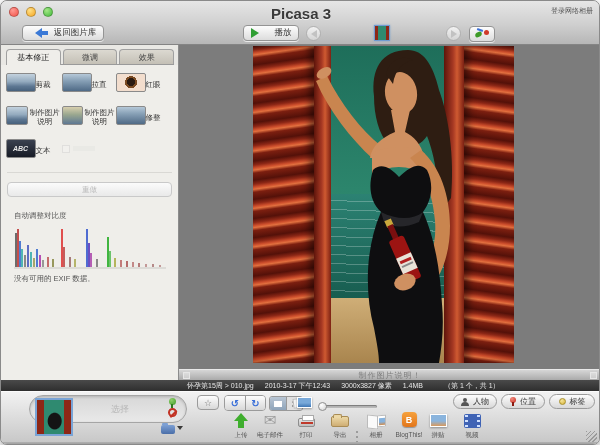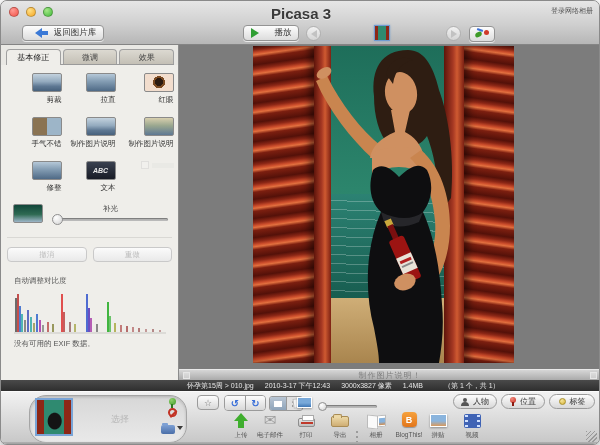--- a/index.html
+++ b/index.html
@@ -36,21 +36,21 @@
   .fx-dot{position:absolute;right:0;top:1px;width:5px;height:5px;border-radius:50%;background:#d03a2a;}
   .fx-dash{position:absolute;left:2px;top:0;width:6px;height:2px;background:#3a6fd8;transform:rotate(20deg);}
   
   .sidepanel{position:absolute;left:0;top:44px;width:178px;height:335px;background:#e9e8e4;border-right:1px solid #8c8c8c;}
   .tabs{position:absolute;left:5px;top:4px;right:4px;display:flex;gap:2px;border-bottom:1px solid #9a9a9a;height:16px;}
   .tab{flex:1;font-size:8px;text-align:center;line-height:15px;color:#444;border:1px solid #a0a0a0;border-bottom:none;
        border-radius:4px 4px 0 0;background:linear-gradient(#dcd9d1,#c4c0b6);}
   .tab.active{background:#efeeea;color:#222;margin-bottom:-1px;font-family:Liberation Mono, monospace;}
   .panelbody{position:absolute;left:0;top:20px;right:0;bottom:0;background:#efeeea;}
   .fixgrid{display:grid;grid-template-columns:56px 54px 58px;justify-content:center;row-gap:13px;padding-top:8px;}
-  .fix{display:flex;flex-direction:column;align-items:flex-end;cursor:pointer;}
+  .fix{display:flex;flex-direction:row;align-items:center;cursor:pointer;}
   .thumb{width:30px;height:19px;border:1px solid #8a8a8a;border-radius:2px;}
   .t-mtn{background:linear-gradient(180deg,#c3d2de 0%,#93aabe 45%,#5e7893 72%,#47617c 100%);}
   .t-mtn2{background:linear-gradient(180deg,#b5c8d8 0%,#87a0b6 40%,#4f6a86 100%);}
   .t-eye{background:radial-gradient(circle at 50% 48%,#2a1a10 0 4px,#7a4a22 4px 6px,#f2ddcd 6px);}
   .t-split{background:linear-gradient(90deg,#8a7352 0 50%,#9db5c8 50%),linear-gradient(#c3d2de,#5e7893);}
   .t-warm{background:linear-gradient(180deg,#d8cfae 0%,#9aa78f 45%,#5e7893 100%);}
   .t-abc{background:linear-gradient(180deg,#3a4150,#181c26);display:flex;align-items:center;justify-content:center;}
   .t-abc span{color:#e8e8e8;font-size:7px;font-style:italic;font-weight:bold;letter-spacing:0;}
   .t-dark{background:linear-gradient(180deg,#11463a,#2e6a52 55%,#9db5c8 100%);}
   .fix-label{margin-top:3px;font-size:7.5px;line-height:1.2;color:#333;text-align:center;max-width:52px;}
@@ -93,21 +93,21 @@
   .cap-ico{position:absolute;top:2px;width:7px;height:7px;border:1px solid #e6e6e6;background:rgba(255,255,255,.35);}
   .cap-l{left:4px;} .cap-r{right:4px;}
   
   .statusbar{position:absolute;left:0;top:379px;width:600px;height:11px;background:linear-gradient(#4a4a4a,#2e2e2e);
       display:flex;align-items:center;gap:11px;padding-left:186px;font-size:7px;color:#e6e6e6;white-space:nowrap;}
   .status-pos{margin-left:10px;}
   .status-toggle{position:absolute;left:2px;top:380px;width:9px;height:9px;border-radius:50%;
       background:radial-gradient(circle at 35% 30%,#5a5a5a,#141414);border:1px solid #6e6e6e;}
   
   .tray{position:absolute;left:0;top:390px;width:600px;height:51px;background:linear-gradient(#f2f2f2,#c8c8c8);border-top:1px solid #fbfbfb;}
-  .traybox{position:absolute;left:28px;top:3px;width:158px;height:48px;border:1px solid #a5a5a5;border-radius:17px;
+  .traybox{position:absolute;left:28px;top:3px;width:158px;height:28px;border:1px solid #a5a5a5;border-radius:17px;
       background:linear-gradient(#d7d7d7,#e9e9e9);box-shadow:inset 0 1px 3px rgba(0,0,0,.18);}
   .tray-thumb{position:absolute;left:5px;top:2px;width:38px;height:38px;border:2px solid #7aa4d6;
       background:radial-gradient(ellipse at 52% 62%,#141414 0 26%,rgba(0,0,0,0) 30%),
                  linear-gradient(90deg,#8d2716 0 20%,#2f8a70 20% 78%,#8d2716 78%);}
   .tray-ph{position:absolute;left:52px;right:28px;top:0;bottom:0;display:flex;align-items:center;justify-content:center;
       font-size:9px;color:#b7b7b7;}
   .traycol{position:absolute;right:3px;top:2px;width:22px;display:flex;flex-direction:column;align-items:center;gap:3px;}
   .pin-hold{width:7px;height:7px;border-radius:50%;background:radial-gradient(circle at 35% 30%,#8fd06a,#3f9b28);position:relative;}
   .pin-hold:after{content:"";position:absolute;left:2.5px;top:6px;width:2px;height:4px;background:#2f7a1e;}
   .clear-ico{width:9px;height:9px;border:2px solid #c23325;border-radius:50%;position:relative;}
@@ -223,24 +223,20 @@
         </div>
         <div class="fix">
           <div class="thumb t-mtn2"></div>
           <div class="fix-label">拉直</div>
         </div>
         <div class="fix">
           <div class="thumb t-eye"></div>
           <div class="fix-label">红眼</div>
         </div>
         <div class="fix">
-          <div class="thumb t-split"></div>
-          <div class="fix-label">手气不错</div>
-        </div>
-        <div class="fix">
           <div class="thumb t-mtn"></div>
           <div class="fix-label">制作图片说明</div>
         </div>
         <div class="fix">
           <div class="thumb t-warm"></div>
           <div class="fix-label">制作图片说明</div>
         </div>
         <div class="fix">
           <div class="thumb t-mtn2"></div>
           <div class="fix-label">修整</div>
@@ -252,32 +248,22 @@
           <div class="fix-label">文本</div>
         </div>
         <div class="fix">
           <div class="chk-ghost">
             <span class="box"></span>
               <span class="bar"></span>
           </div>
         </div>
       </div>
 
-      <div class="filllight">
-        <div class="thumb t-dark"></div>
-        <div class="fl-slider">
-          <div class="fl-label">补光</div>
-          <div class="track">
-            <div class="knob"></div>
-          </div>
-        </div>
-      </div>
 
       <div class="histrow">
-        <div class="gbtn">撤消</div>
         <div class="gbtn">重做</div>
       </div>
 
       <div class="infoblock">
         <div class="info-h">自动调整对比度</div>
         <svg id="histogram" width="152" height="42">
           <line x1="0" y1="41" x2="152" y2="41" stroke="#c9c8c4" stroke-width="1"></line>
         <rect x="1" y="6" width="2" height="34" fill="#555555" opacity="0.85"></rect>
             <rect x="3" y="2" width="2" height="38" fill="#bb3333" opacity="0.85"></rect>
             <rect x="5" y="14" width="2" height="26" fill="#3366cc" opacity="0.85"></rect>

